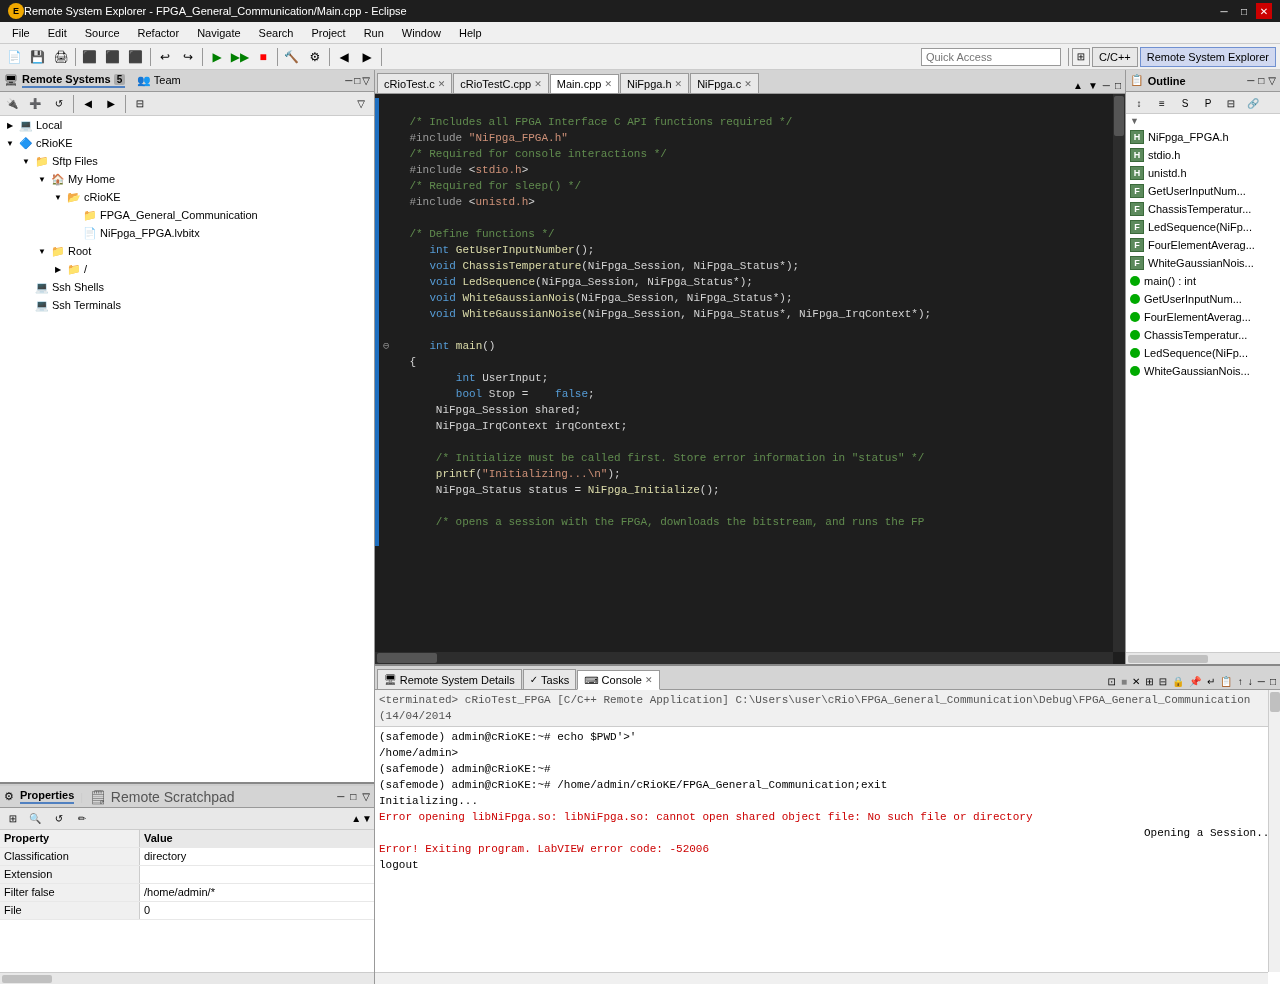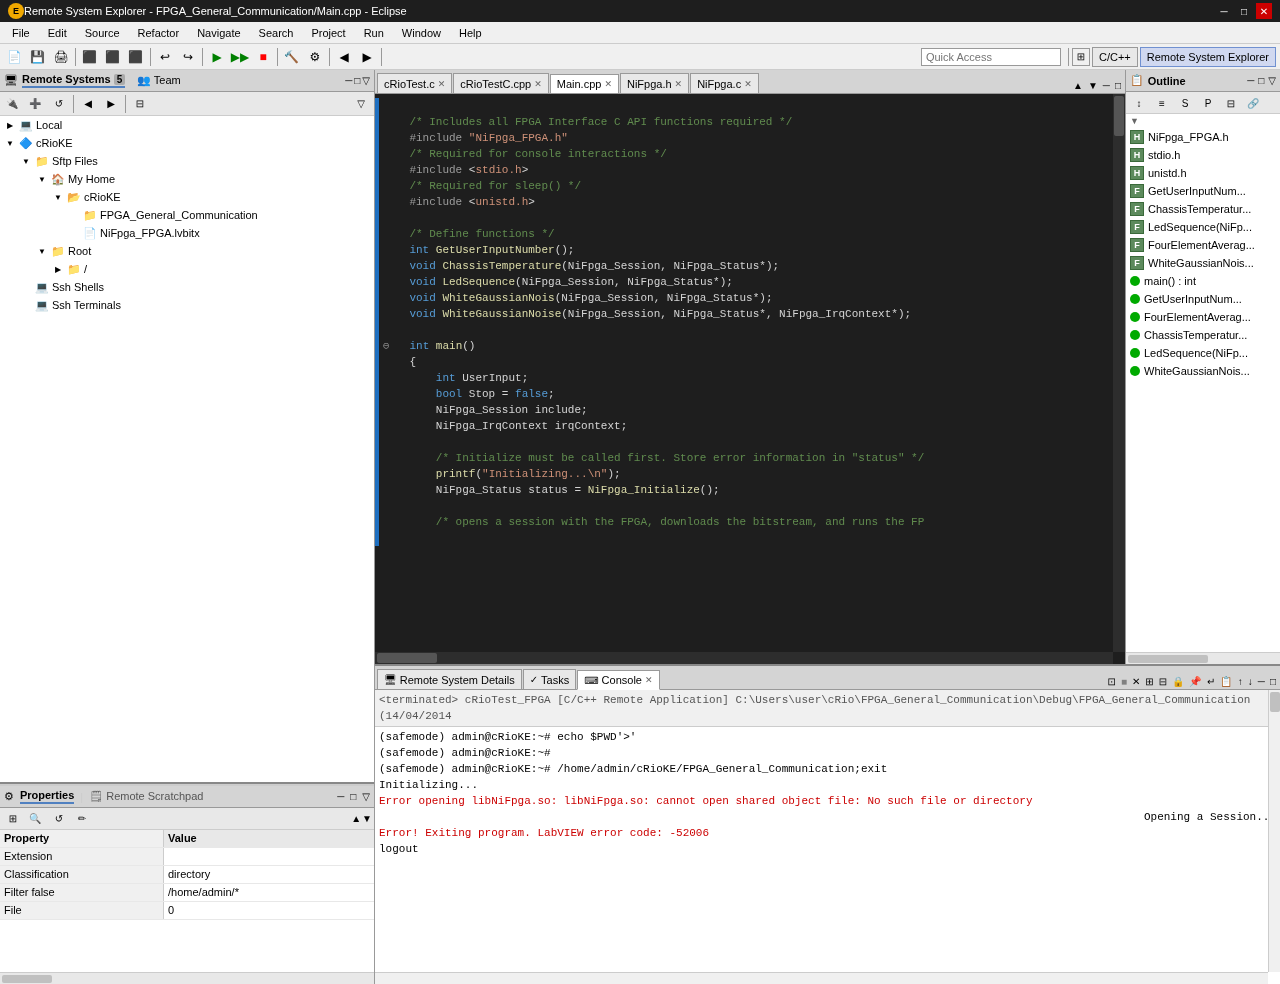--- a/index.html
+++ b/index.html
@@ -55,31 +55,31 @@
     .tab.active { background: #fff; border-bottom: 1px solid #fff; margin-bottom: -1px; z-index: 1; }
     .tab-close { font-size: 9px; cursor: pointer; color: #666; }
     #editor-content { flex: 1; background: #1e1e1e; font-family: 'Courier New', monospace; font-size: 11px; overflow: auto; padding: 4px; color: #d4d4d4; line-height: 16px; }
     
     
     #outline-panel { width: 155px; display: flex; flex-direction: column; }
     
     
     #properties-panel { height: 200px; border-top: 2px solid #ccc; display: flex; flex-direction: column; }
     .prop-row { display: flex; border-bottom: 1px solid #e8e8e8; height: 18px; }
-    .prop-name { width: 164px; padding: 2px 4px; font-size: 11px; color: #000; border-right: 1px solid #ccc; background: #f0f0f0; flex-shrink: 0; }
+    .prop-name { width: 140px; padding: 2px 4px; font-size: 11px; color: #000; border-right: 1px solid #ccc; background: #f0f0f0; flex-shrink: 0; }
     .prop-value { padding: 2px 4px; font-size: 11px; color: #000; flex: 1; }
     
     
     #console-panel { flex: 1; display: flex; flex-direction: column; }
     
     
     .c-comment { color: #608b4e; }
     .c-preprocessor { color: #9b9b9b; }
     .c-string { color: #ce9178; }
-    .c-keyword { color: #569cd6; }
+    .c-keyword { color: #569cd6; margin-left: 20px; }
     .c-function { color: #dcdcaa; }
     .c-plain { color: #d4d4d4; }
     
     
     ::-webkit-scrollbar { width: 8px; height: 8px; }
     ::-webkit-scrollbar-track { background: #f0f0f0; }
     ::-webkit-scrollbar-thumb { background: #c0c0c0; }
     #bottom-content { height: 320px; display: flex; border-top: 2px solid #888; }
     
     
@@ -255,21 +255,21 @@
         </div>
       </div>
     </div>
 
     <div id="properties-panel" style="height:200px;display:flex;flex-direction:column;flex-shrink:0;">
 
       <div style="background:#d4d4d4;height:22px;display:flex;align-items:center;padding:0 4px;border-bottom:1px solid #999;gap:6px;">
         <span style="font-size:11px;">⚙</span>
         <span style="font-size:11px;font-weight:bold;border-bottom:2px solid #5080c0;padding-bottom:1px;">Properties</span>
         <span style="color:#ccc;">|</span>
-        <span style="font-size:11px;color:#555;">🗒 <span>Remote Scratchpad</span></span>
+        <span style="font-size:14px;color:#555;">🗒 <span>Remote Scratchpad</span></span>
         <div style="flex:1;"></div>
         <span style="cursor:pointer;font-size:10px;">─</span>
         <span style="cursor:pointer;font-size:10px;">□</span>
         <span style="cursor:pointer;font-size:10px;">▽</span>
       </div>
 
       <div style="background:#e8e8e8;height:22px;display:flex;align-items:center;padding:0 2px;border-bottom:1px solid #ccc;gap:1px;">
         <div class="tb-btn" style="font-size:10px;">⊞</div>
         <div class="tb-btn" style="font-size:10px;">🔍</div>
         <div class="tb-btn" style="font-size:10px;">↺</div>
@@ -279,26 +279,26 @@
         <span style="cursor:pointer;font-size:10px;">▼</span>
       </div>
 
       <div style="flex:1;overflow-y:auto;background:#fff;">
 
         <div class="prop-row" style="background:#e8e8e8;font-weight:bold;">
           <div class="prop-name">Property</div>
           <div class="prop-value">Value</div>
         </div>
         <div class="prop-row">
+          <div class="prop-name">Classification</div>
+          <div class="prop-value">directory</div>
+        </div>
+        <div class="prop-row">
           <div class="prop-name">Extension</div>
           <div class="prop-value"></div>
-        </div>
-        <div class="prop-row">
-          <div class="prop-name">Classification</div>
-          <div class="prop-value">directory</div>
         </div>
         <div class="prop-row">
           <div class="prop-name">Filter false</div>
           <div class="prop-value">/home/admin/*</div>
         </div>
         <div class="prop-row">
           <div class="prop-name">File</div>
           <div class="prop-value">0</div>
         </div>
       </div>
@@ -360,21 +360,21 @@
 <span class="c-plain">    </span><span class="c-keyword">int</span><span class="c-plain"> </span><span class="c-function">GetUserInputNumber</span><span class="c-plain">();</span>
 <span class="c-plain">    </span><span class="c-keyword">void</span><span class="c-plain"> </span><span class="c-function">ChassisTemperature</span><span class="c-plain">(NiFpga_Session, NiFpga_Status*);</span>
 <span class="c-plain">    </span><span class="c-keyword">void</span><span class="c-plain"> </span><span class="c-function">LedSequence</span><span class="c-plain">(NiFpga_Session, NiFpga_Status*);</span>
 <span class="c-plain">    </span><span class="c-keyword">void</span><span class="c-plain"> </span><span class="c-function">WhiteGaussianNois</span><span class="c-plain">(NiFpga_Session, NiFpga_Status*);</span>
 <span class="c-plain">    </span><span class="c-keyword">void</span><span class="c-plain"> </span><span class="c-function">WhiteGaussianNoise</span><span class="c-plain">(NiFpga_Session, NiFpga_Status*, NiFpga_IrqContext*);</span>
 <span class="c-plain">
 </span><span class="c-plain" style="color:#858585;">⊖</span><span class="c-plain">   </span><span class="c-keyword">int</span><span class="c-plain"> </span><span class="c-function">main</span><span class="c-plain">()</span>
 <span class="c-plain">    {</span>
 <span class="c-plain">        </span><span class="c-keyword">int</span><span class="c-plain"> UserInput;</span>
 <span class="c-plain">        </span><span class="c-keyword">bool</span><span class="c-plain"> Stop = </span><span class="c-keyword">false</span><span class="c-plain">;</span>
-<span class="c-plain">        NiFpga_Session include;</span>
+<span class="c-plain">        NiFpga_Session shared;</span>
 <span class="c-plain">        NiFpga_IrqContext irqContext;</span>
 <span class="c-plain">
         </span><span class="c-comment">/* Initialize must be called first. Store error information in "status" */</span>
 <span class="c-plain">        </span><span class="c-function">printf</span><span class="c-plain">(</span><span class="c-string">"Initializing...\n"</span><span class="c-plain">);</span>
 <span class="c-plain">        NiFpga_Status status = </span><span class="c-function">NiFpga_Initialize</span><span class="c-plain">();</span>
 <span class="c-plain">
         </span><span class="c-comment">/* opens a session with the FPGA, downloads the bitstream, and runs the FP</span>
             </div>
           </div>
 
@@ -513,20 +513,21 @@
         </div>
 
         <div style="flex:1;background:#fff;font-family:'Courier New',monospace;font-size:11px;color:#000;overflow:auto;line-height:16px;position:relative;">
 
           <div style="background:#f0f0f0;border-bottom:1px solid #ccc;padding:2px 4px;font-size:11px;color:#555;">
             <span>&lt;terminated&gt; cRioTest_FPGA [C/C++ Remote Application] C:\Users\user\cRio\FPGA_General_Communication\Debug\FPGA_General_Communication (14/04/2014</span>
           </div>
 
           <div style="padding:2px 4px;background:#fff;color:#000;">
             <div style="font-family:'Courier New',monospace;font-size:11px;line-height:16px;">(safemode) admin@cRioKE:~# echo $PWD'&gt;'</div>
+            <div style="font-family:'Courier New',monospace;font-size:11px;line-height:16px;">/home/admin&gt;</div>
             <div style="font-family:'Courier New',monospace;font-size:11px;line-height:16px;">(safemode) admin@cRioKE:~#</div>
             <div style="font-family:'Courier New',monospace;font-size:11px;line-height:16px;">(safemode) admin@cRioKE:~# /home/admin/cRioKE/FPGA_General_Communication;exit</div>
             <div style="font-family:'Courier New',monospace;font-size:11px;line-height:16px;">Initializing...</div>
             <div style="font-family:'Courier New',monospace;font-size:11px;line-height:16px;color:#c00;">Error opening libNiFpga.so: libNiFpga.so: cannot open shared object file: No such file or directory</div>
             <div style="font-family:'Courier New',monospace;font-size:11px;line-height:16px;text-align:right;">Opening a Session...</div>
             <div style="font-family:'Courier New',monospace;font-size:11px;line-height:16px;color:#c00;">Error! Exiting program. LabVIEW error code: -52006</div>
             <div style="font-family:'Courier New',monospace;font-size:11px;line-height:16px;">logout</div>
           </div>
 
           <div style="position:absolute;right:0;top:0;bottom:12px;width:12px;background:#f0f0f0;border-left:1px solid #ccc;">

